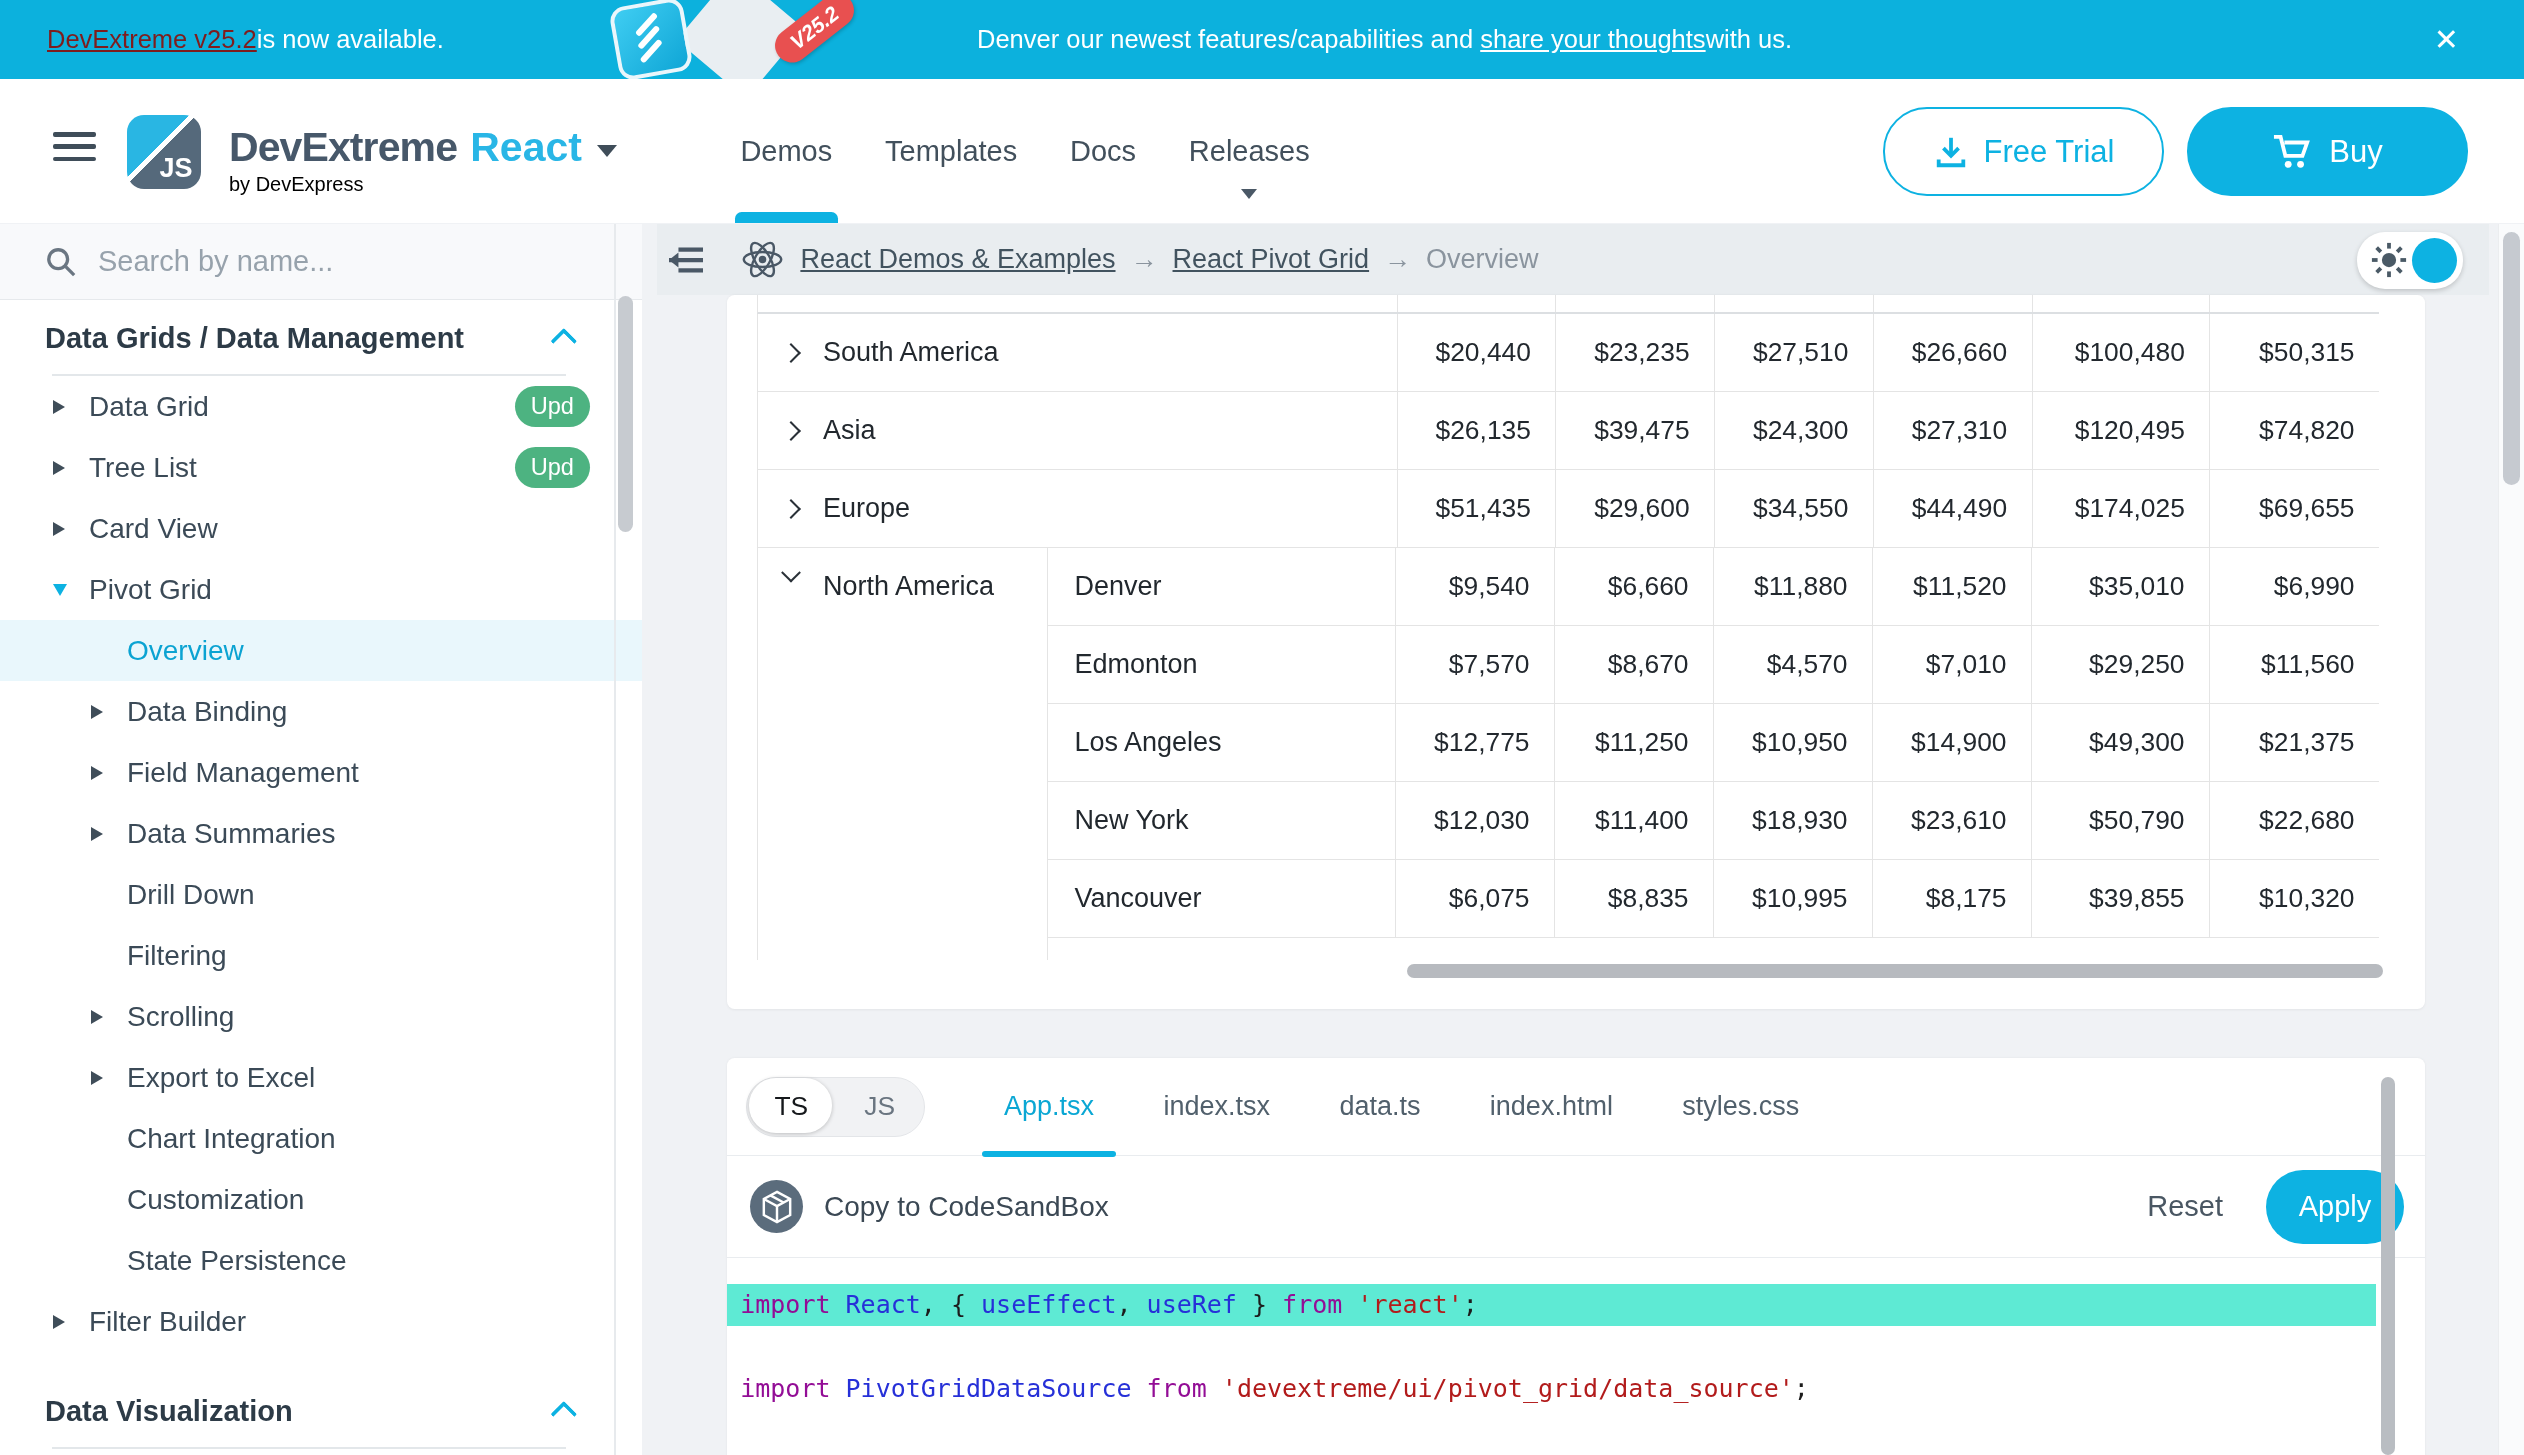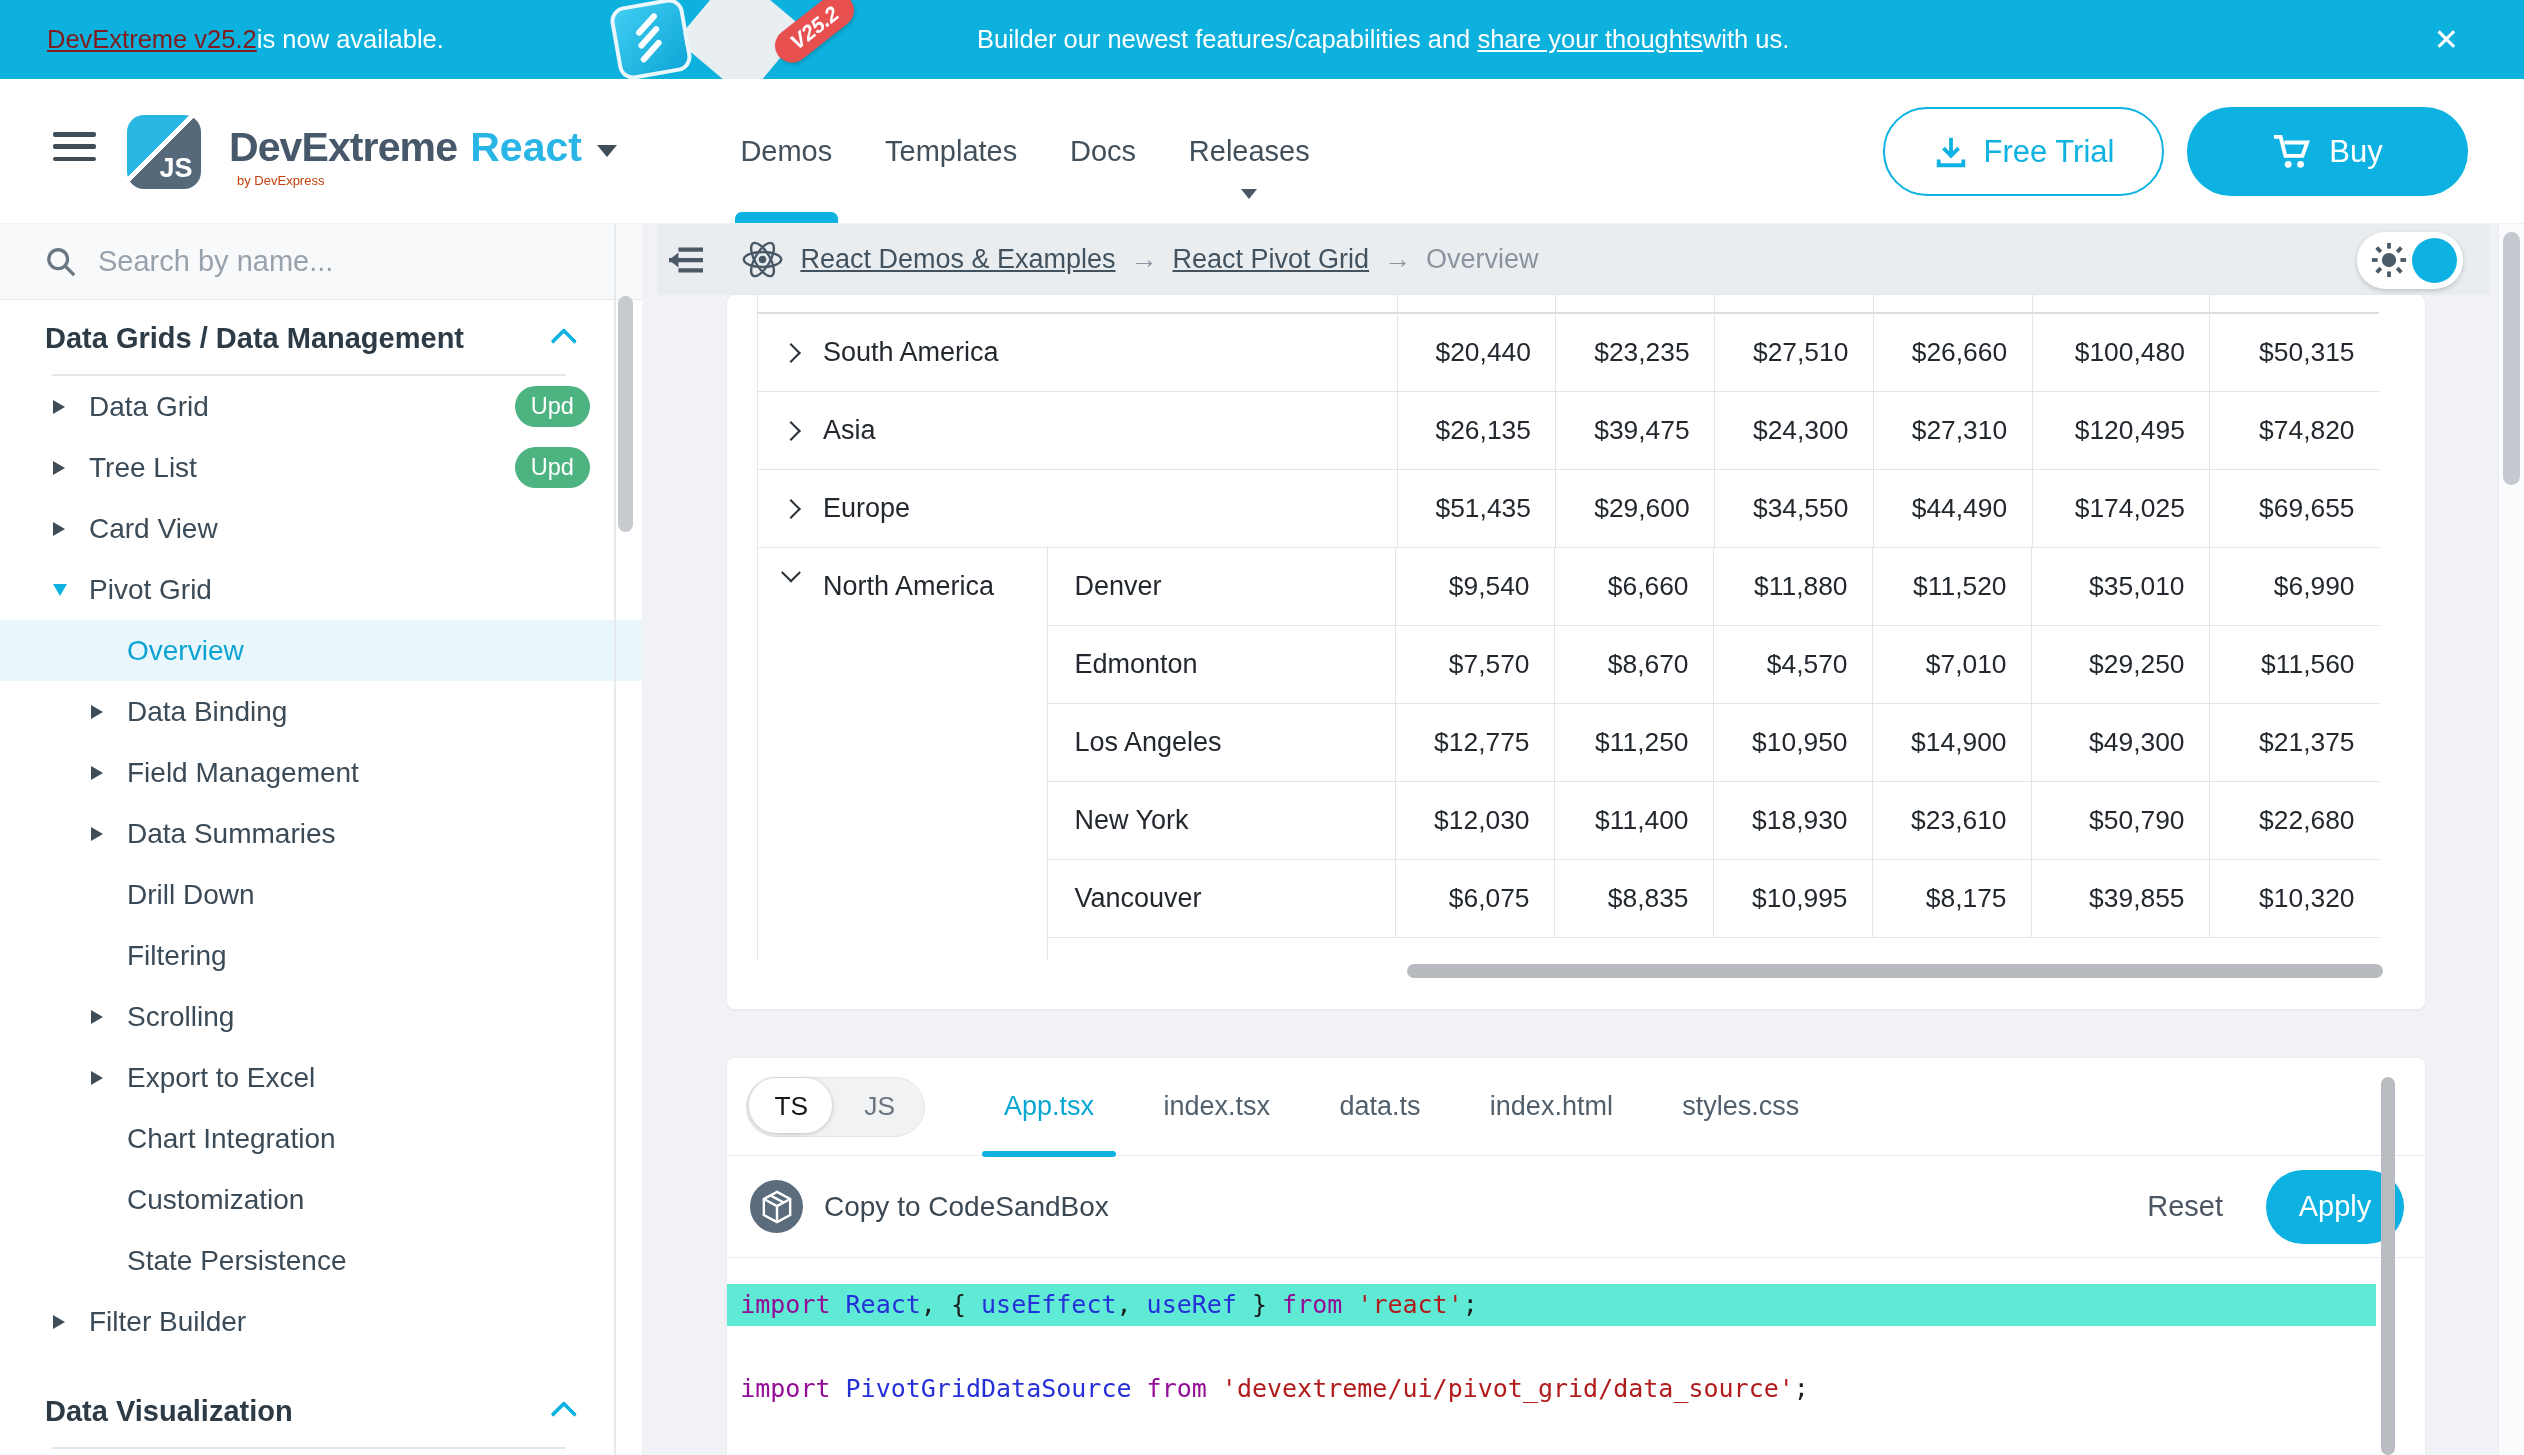--- a/index.html
+++ b/index.html
@@ -25,21 +25,21 @@
   .hamburger { position:absolute; left:53px; top:53px; width:43px; cursor:pointer; }
   .hamburger i { display:block; height:4.7px; background:#3f4d59; border-radius:1.9px; margin-bottom:7.6px; }
   .logo { position:absolute; left:127px; top:36px; width:74px; height:74px; border-radius:17px; overflow:hidden; cursor:pointer;
           background:linear-gradient(135deg,#29b6e3 0%,#29b6e3 42%,#ffffff 42%,#ffffff 47%,#55697b 47%); }
   .logo-js { position:absolute; right:8.5px; bottom:4.7px; color:#fff; font-weight:bold; font-size:27px; }
   .brand { position:absolute; left:229px; top:45px; cursor:pointer; }
   .brand-line { display:flex; align-items:center; }
   .brand-name { font-size:41px; font-weight:bold; color:#47586a; letter-spacing:-0.9px; }
   .brand-platform { font-size:41px; font-weight:bold; color:#29b6e6; margin-left:13.2px; }
   .brand-caret { width:0; height:0; border-left:10.4px solid transparent; border-right:10.4px solid transparent; border-top:12.3px solid #3f4d59; margin-left:15px; margin-top:7.6px; }
-  .brand-byline { font-size:13px; color:#c2410c; margin-top:1.9px;margin-left:8px; }
+  .brand-byline { font-size:20px; color:#000000; margin-top:1.9px; }
   .main-nav { position:absolute; left:714px; top:0; height:144px; display:flex; }
   .nav-item { position:relative; height:144px; display:flex; align-items:center; padding:0 26.4px; font-size:29px; color:#42505c; cursor:pointer; }
   .nav-item.active::after { content:""; position:absolute; left:21px; right:21px; bottom:0; height:11.3px; background:#0db2e2; border-radius:6.6px 6.6px 0 0; }
   .nav-item .dd-caret { position:absolute; left:50%; bottom:24.5px; margin-left:-8.5px; width:0; height:0; border-left:8.5px solid transparent; border-right:8.5px solid transparent; border-top:10.4px solid #4a5866; }
   .hdr-buttons { position:absolute; right:57px; top:28px; display:flex; gap:23px; }
   .btn-trial { display:flex; align-items:center; justify-content:center; gap:15px; width:281px; height:89px; border:2.8px solid #0db2e2; border-radius:44px; background:#fff; color:#0db2e2; font-size:31px; cursor:pointer; font-family:inherit; }
   .btn-buy { display:flex; align-items:center; justify-content:center; gap:17px; width:281px; height:89px; border:none; border-radius:44px; background:#0db2e2; color:#fff; font-size:31px; cursor:pointer; font-family:inherit; }
 
   
   .sidebar { position:absolute; left:0; top:224px; width:642px; height:1232px; background:#fff; }
@@ -131,21 +131,21 @@
     <div class="banner-art">
       <div class="art-paper"></div>
       <div class="art-box">
           <i></i>
           <i></i>
           <i></i>
         </div>
       <div class="art-ribbon">V25.2</div>
     </div>
     <div class="banner-msg">
-      <span>Builder our newest features/capabilities and </span>&nbsp;<a>share your thoughts</a><span> with us.</span>
+      <span>Denver our newest features/capabilities and </span>&nbsp;<a>share your thoughts</a><span> with us.</span>
     </div>
     <button class="banner-close">✕</button>
   </div>
 
   <div class="hdr">
     <div class="hamburger">
         <i></i>
         <i></i>
         <i></i>
       </div>

